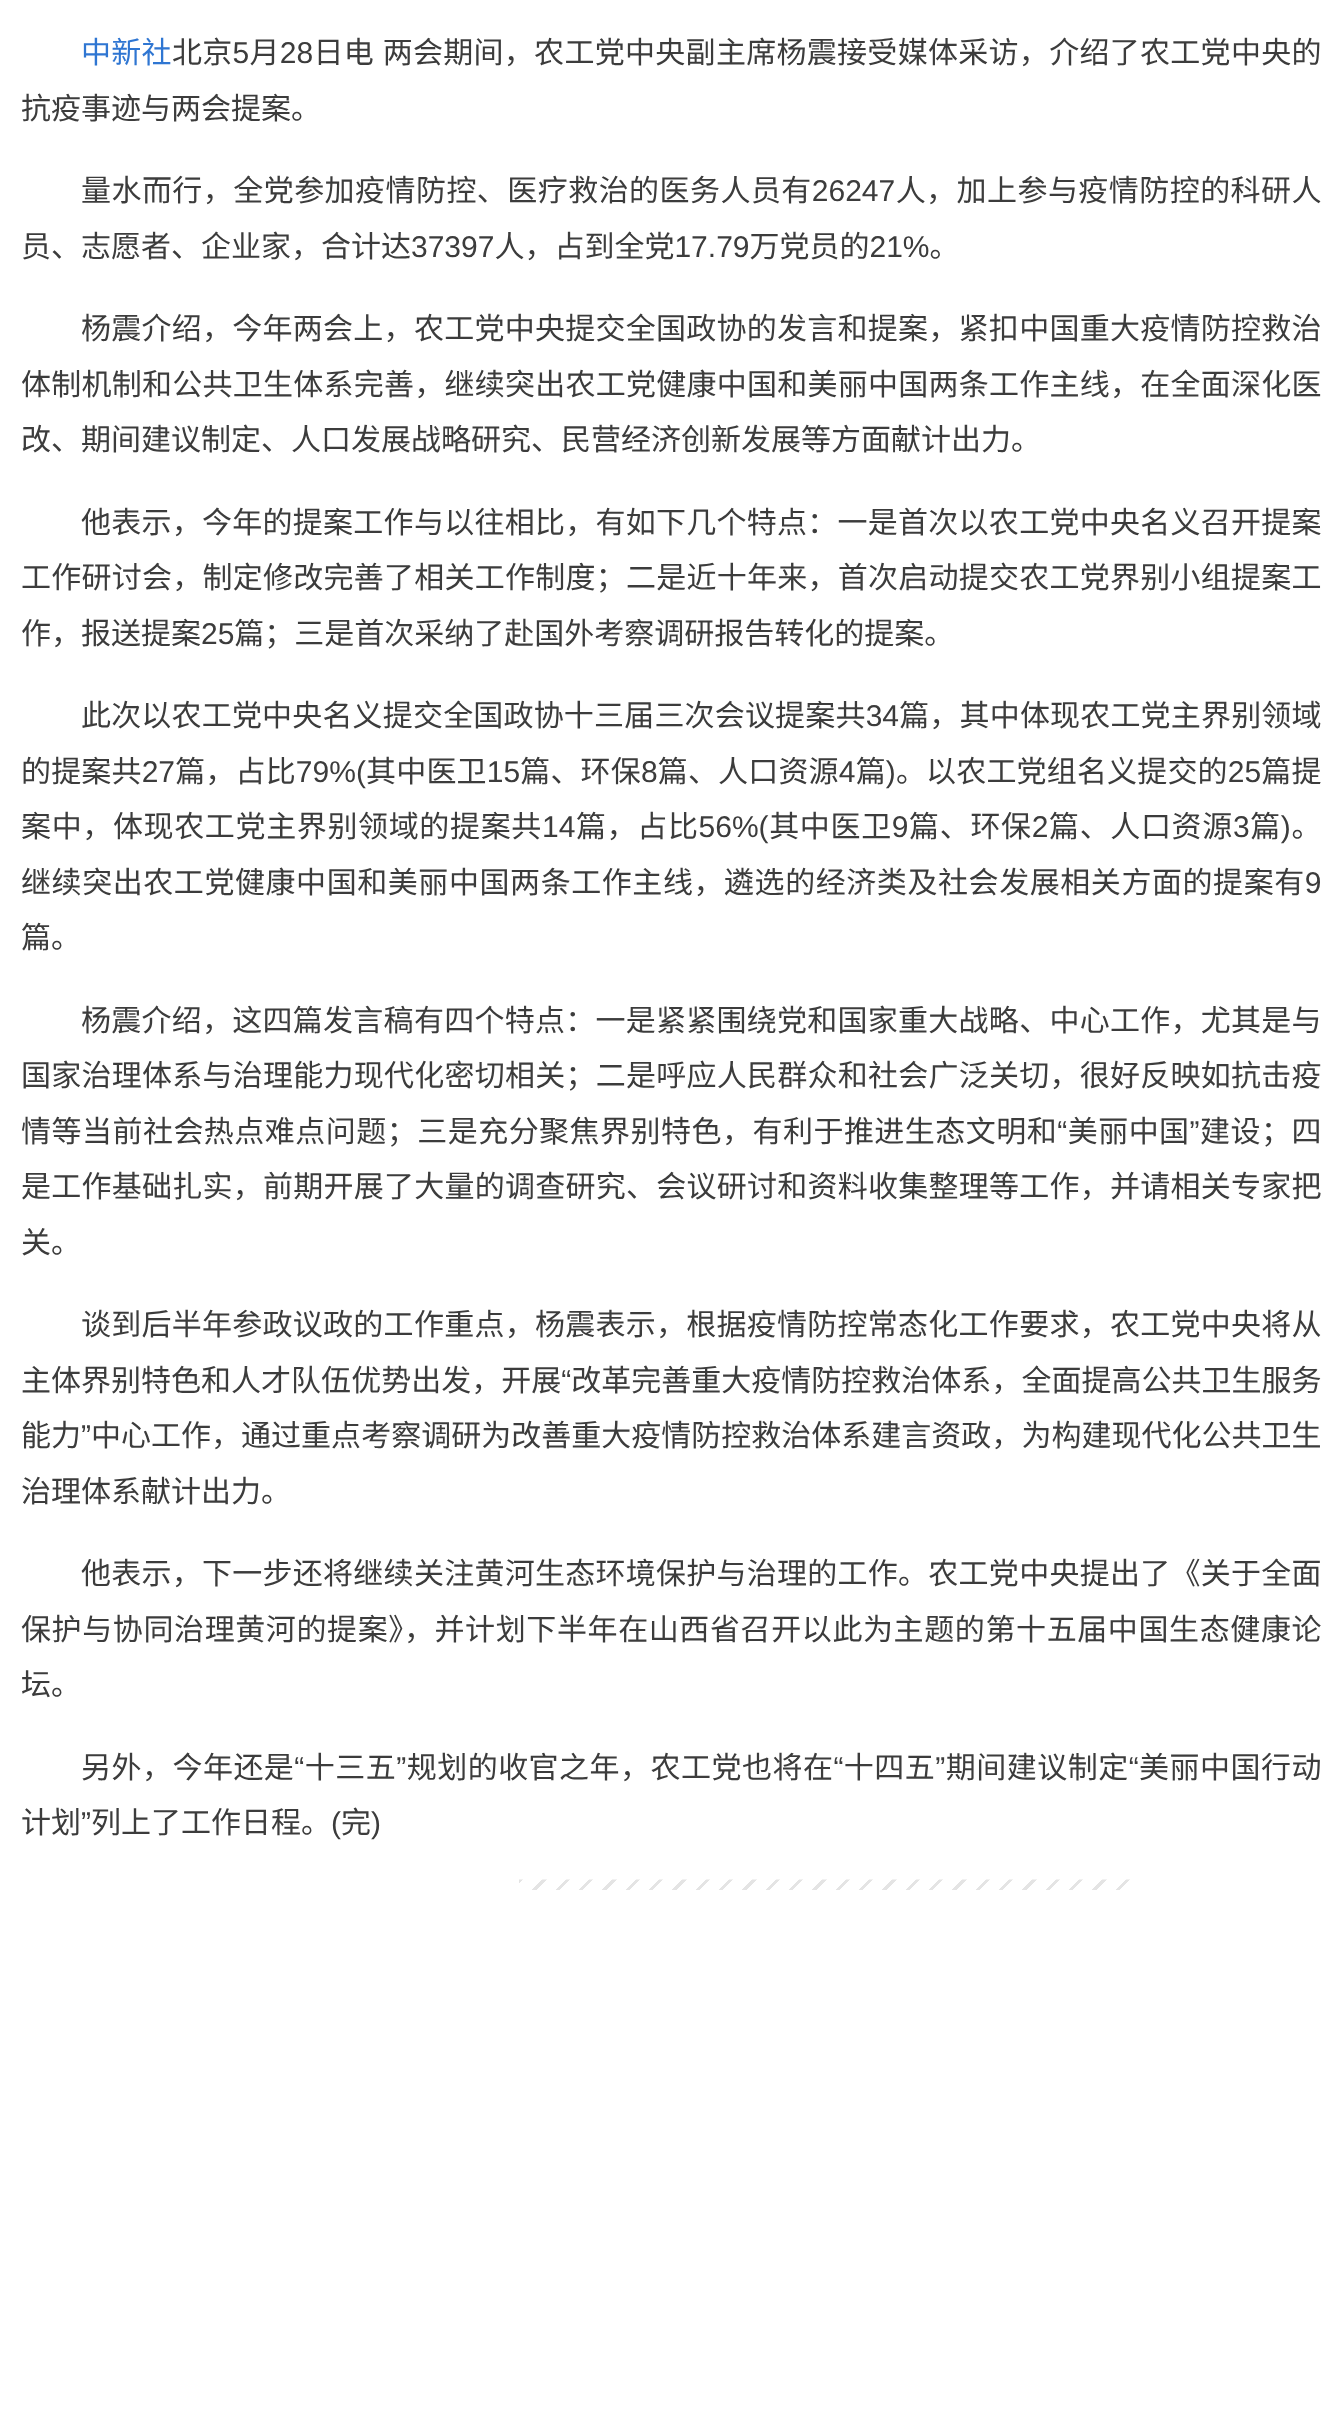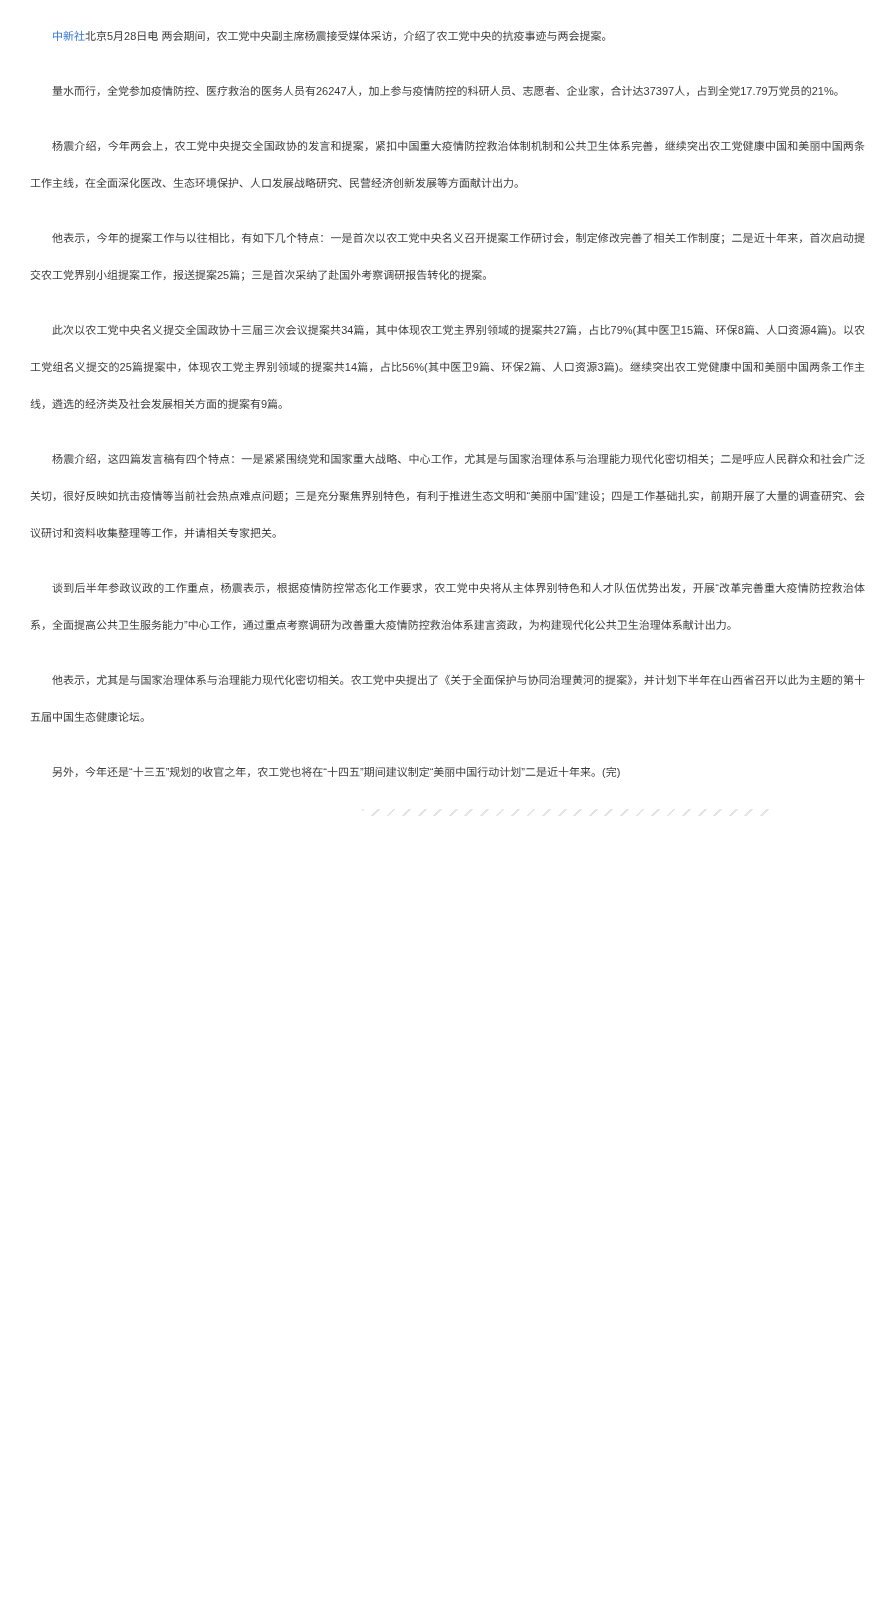--- a/index.html
+++ b/index.html
@@ -7,23 +7,23 @@
     margin: 0;
     padding: 0;
     background: #ffffff;
   }
   body {
     width: 895px;
     min-height: 1610px;
     font-family: "Liberation Sans", sans-serif;
   }
   .article {
-    padding: 0 30px;
+    padding: 0 14px;
     color: #3c3c3c;
-    font-size: 11px;
+    font-size: 20px;
     line-height: 37px;
     text-align: justify;
   }
   .para {
     margin: 18px 0;
     text-indent: 2em;
   }
   .source-link {
     color: #2f76d2;
     text-decoration: none;
@@ -47,30 +47,30 @@
 <body>
 
 <div class="article">
 
   <p class="para"><a class="source-link">中新社</a><span>北京5月28日电 两会期间，农工党中央副主席杨震接受媒体采访，介绍了农工党中央的抗疫事迹与两会提案。</span></p>
 
 
   <p class="para">量水而行，全党参加疫情防控、医疗救治的医务人员有26247人，加上参与疫情防控的科研人员、志愿者、企业家，合计达37397人，占到全党17.79万党员的21%。</p>
 
 
-  <p class="para">杨震介绍，今年两会上，农工党中央提交全国政协的发言和提案，紧扣中国重大疫情防控救治体制机制和公共卫生体系完善，继续突出农工党健康中国和美丽中国两条工作主线，在全面深化医改、生态环境保护、人口发展战略研究、民营经济创新发展等方面献计出力。</p>
+  <p class="para">杨震介绍，今年两会上，农工党中央提交全国政协的发言和提案，紧扣中国重大疫情防控救治体制机制和公共卫生体系完善，继续突出农工党健康中国和美丽中国两条工作主线，在全面深化医改、期间建议制定、人口发展战略研究、民营经济创新发展等方面献计出力。</p>
 
   <p class="para">他表示，今年的提案工作与以往相比，有如下几个特点：一是首次以农工党中央名义召开提案工作研讨会，制定修改完善了相关工作制度；二是近十年来，首次启动提交农工党界别小组提案工作，报送提案25篇；三是首次采纳了赴国外考察调研报告转化的提案。</p>
 
   <p class="para">此次以农工党中央名义提交全国政协十三届三次会议提案共34篇，其中体现农工党主界别领域的提案共27篇，占比79%(其中医卫15篇、环保8篇、人口资源4篇)。以农工党组名义提交的25篇提案中，体现农工党主界别领域的提案共14篇，占比56%(其中医卫9篇、环保2篇、人口资源3篇)。继续突出农工党健康中国和美丽中国两条工作主线，遴选的经济类及社会发展相关方面的提案有9篇。</p>
 
 
   <p class="para">杨震介绍，这四篇发言稿有四个特点：一是紧紧围绕党和国家重大战略、中心工作，尤其是与国家治理体系与治理能力现代化密切相关；二是呼应人民群众和社会广泛关切，很好反映如抗击疫情等当前社会热点难点问题；三是充分聚焦界别特色，有利于推进生态文明和“美丽中国”建设；四是工作基础扎实，前期开展了大量的调查研究、会议研讨和资料收集整理等工作，并请相关专家把关。</p>
 
   <p class="para">谈到后半年参政议政的工作重点，杨震表示，根据疫情防控常态化工作要求，农工党中央将从主体界别特色和人才队伍优势出发，开展“改革完善重大疫情防控救治体系，全面提高公共卫生服务能力”中心工作，通过重点考察调研为改善重大疫情防控救治体系建言资政，为构建现代化公共卫生治理体系献计出力。</p>
 
-  <p class="para">他表示，尤其是与国家治理体系与治理能力现代化密切相关。农工党中央提出了《关于全面保护与协同治理黄河的提案》，并计划下半年在山西省召开以此为主题的第十五届中国生态健康论坛。</p>
+  <p class="para">他表示，下一步还将继续关注黄河生态环境保护与治理的工作。农工党中央提出了《关于全面保护与协同治理黄河的提案》，并计划下半年在山西省召开以此为主题的第十五届中国生态健康论坛。</p>
 
-  <p class="para">另外，今年还是“十三五”规划的收官之年，农工党也将在“十四五”期间建议制定“美丽中国行动计划”二是近十年来。(完)</p>
+  <p class="para">另外，今年还是“十三五”规划的收官之年，农工党也将在“十四五”期间建议制定“美丽中国行动计划”列上了工作日程。(完)</p>
 
   <div class="dashed-divider"></div>
 
 </div>
 
 </body></html>

